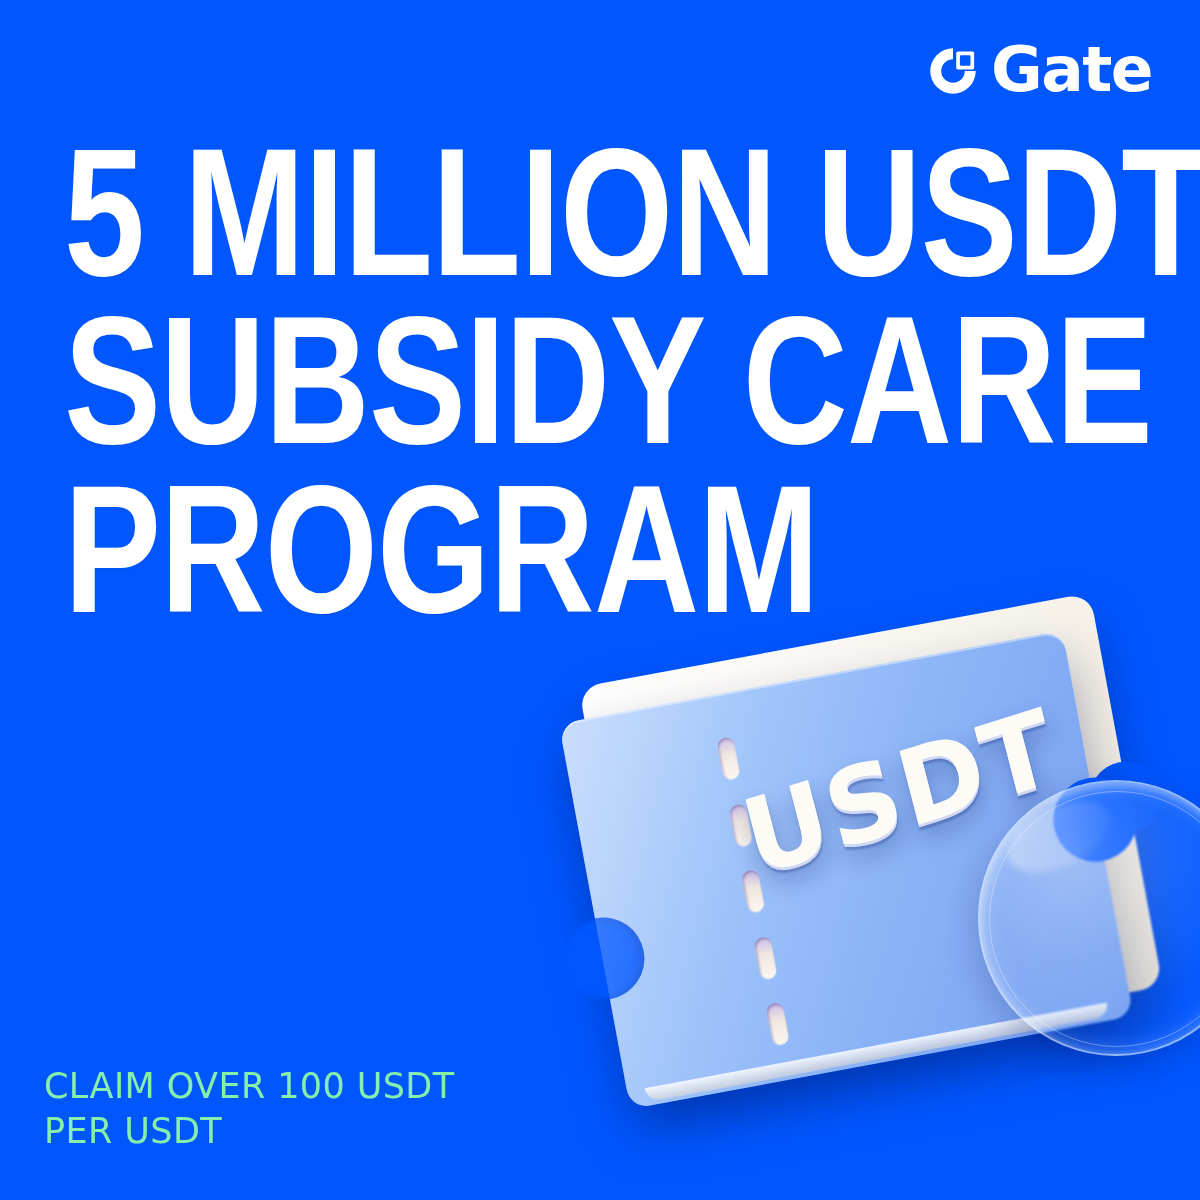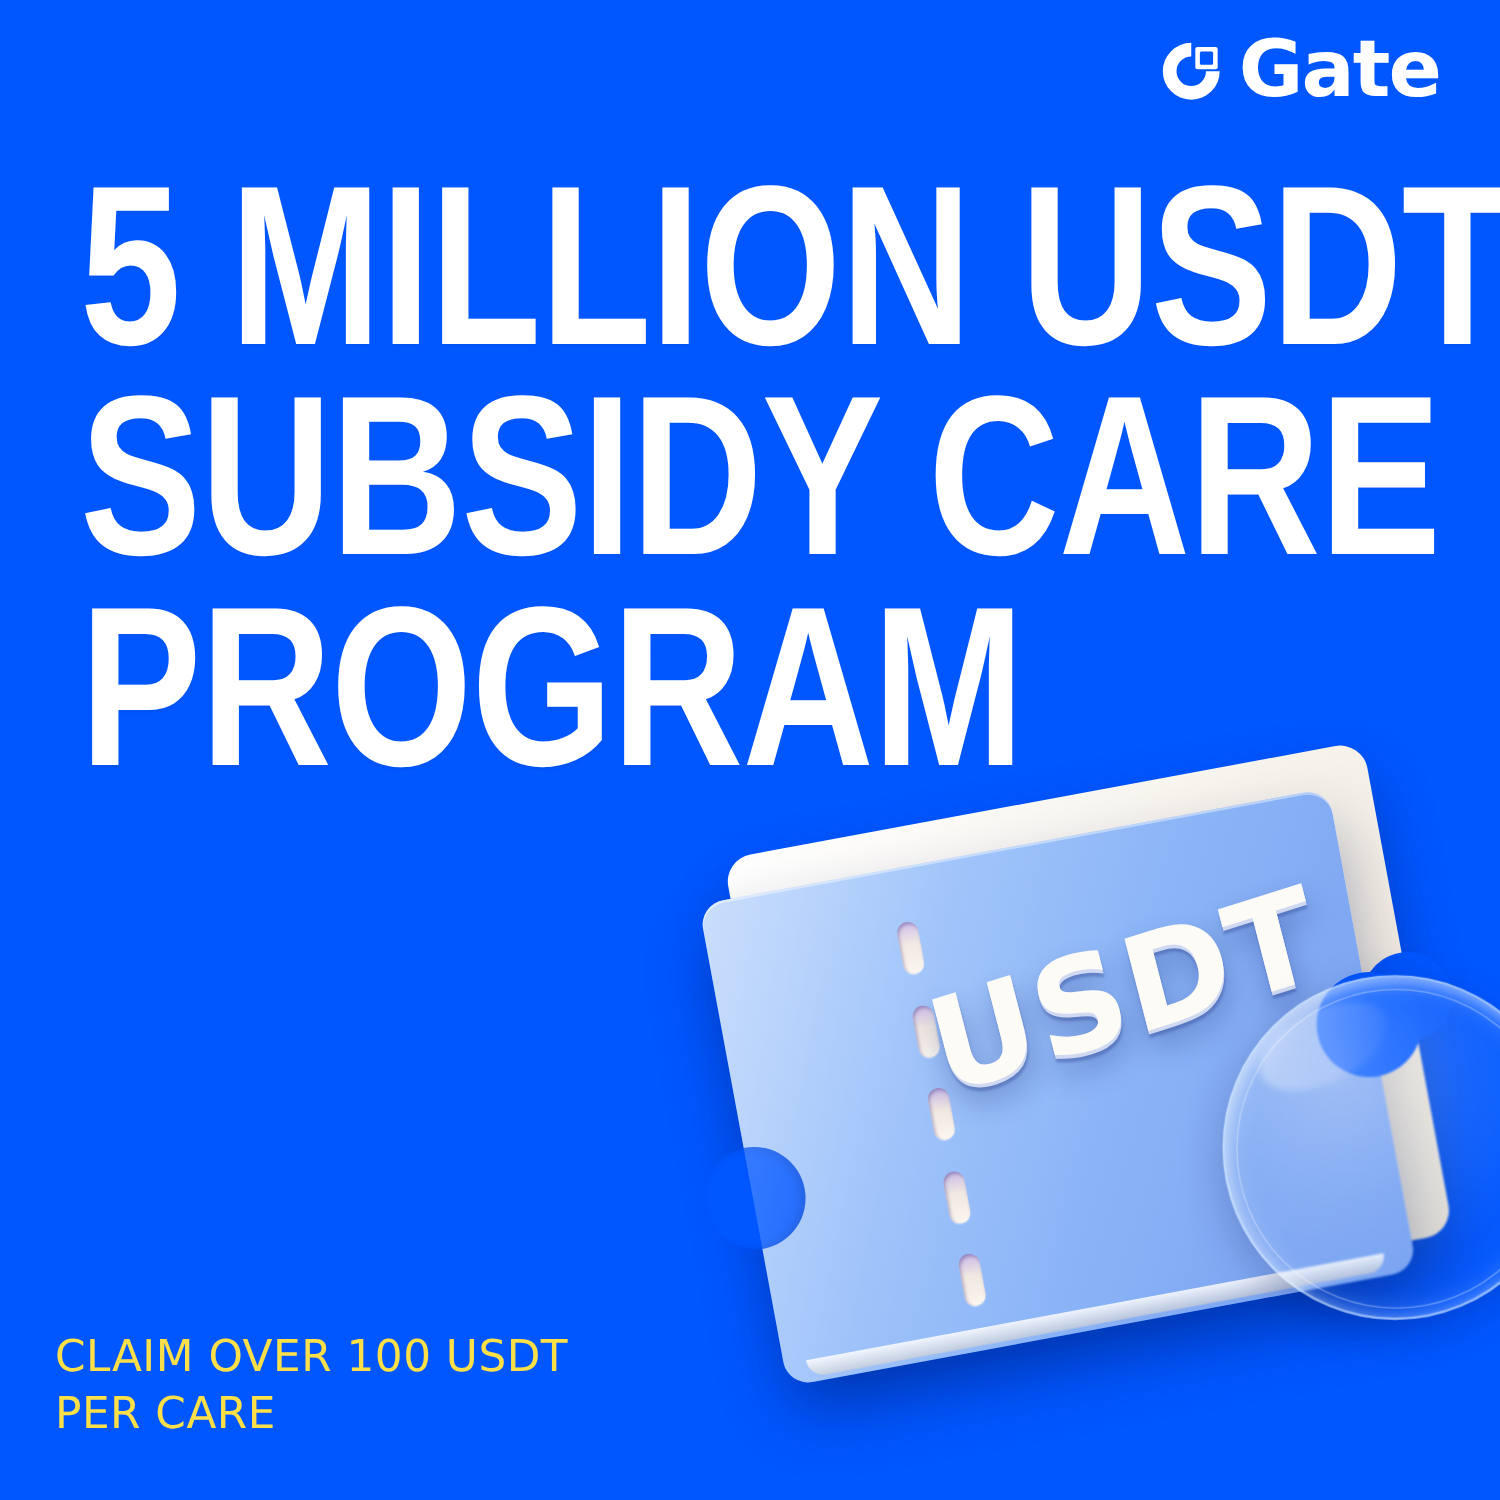--- a/index.html
+++ b/index.html
@@ -13,21 +13,21 @@
     height: 1200px;
     overflow: hidden;
     background: #0057ff;
     font-family: "Liberation Sans", sans-serif;
     -webkit-font-smoothing: antialiased;
   }
 
   
   .brand {
     position: absolute;
-    top: 26px;
+    top: 40px;
     right: 48px;
     display: flex;
     align-items: center;
     gap: 12px;
     height: 62px;
   }
   .brand-mark {
     width: 52px;
     height: 52px;
     display: block;
@@ -64,21 +64,21 @@
   }
   .headline-line.l1 { font-size: 182px; }
   .headline-line.l2 { font-size: 182px; }
   .headline-line.l3 { font-size: 182px; }
 
   
   .caption {
     position: absolute;
     left: 44px;
     bottom: 46px;
-    color: #fde047;
+    color: #86efac;
     font-family: "DejaVu Sans", sans-serif;
     font-size: 35px;
     font-weight: 400;
     line-height: 1.28;
     letter-spacing: 0.4px;
   }
   .caption span { display: block; }
 
   
   .ticket-scene {
@@ -306,16 +306,16 @@
     </div>
 
     <div class="glass">
       <div class="glass-rim"></div>
       <div class="glass-glint"></div>
     </div>
   </div>
 
   <div class="caption">
     <span>CLAIM OVER 100 USDT</span>
-    <span>PER CARE</span>
+    <span>PER USDT</span>
   </div>
 
 </div>
 
 </body></html>

